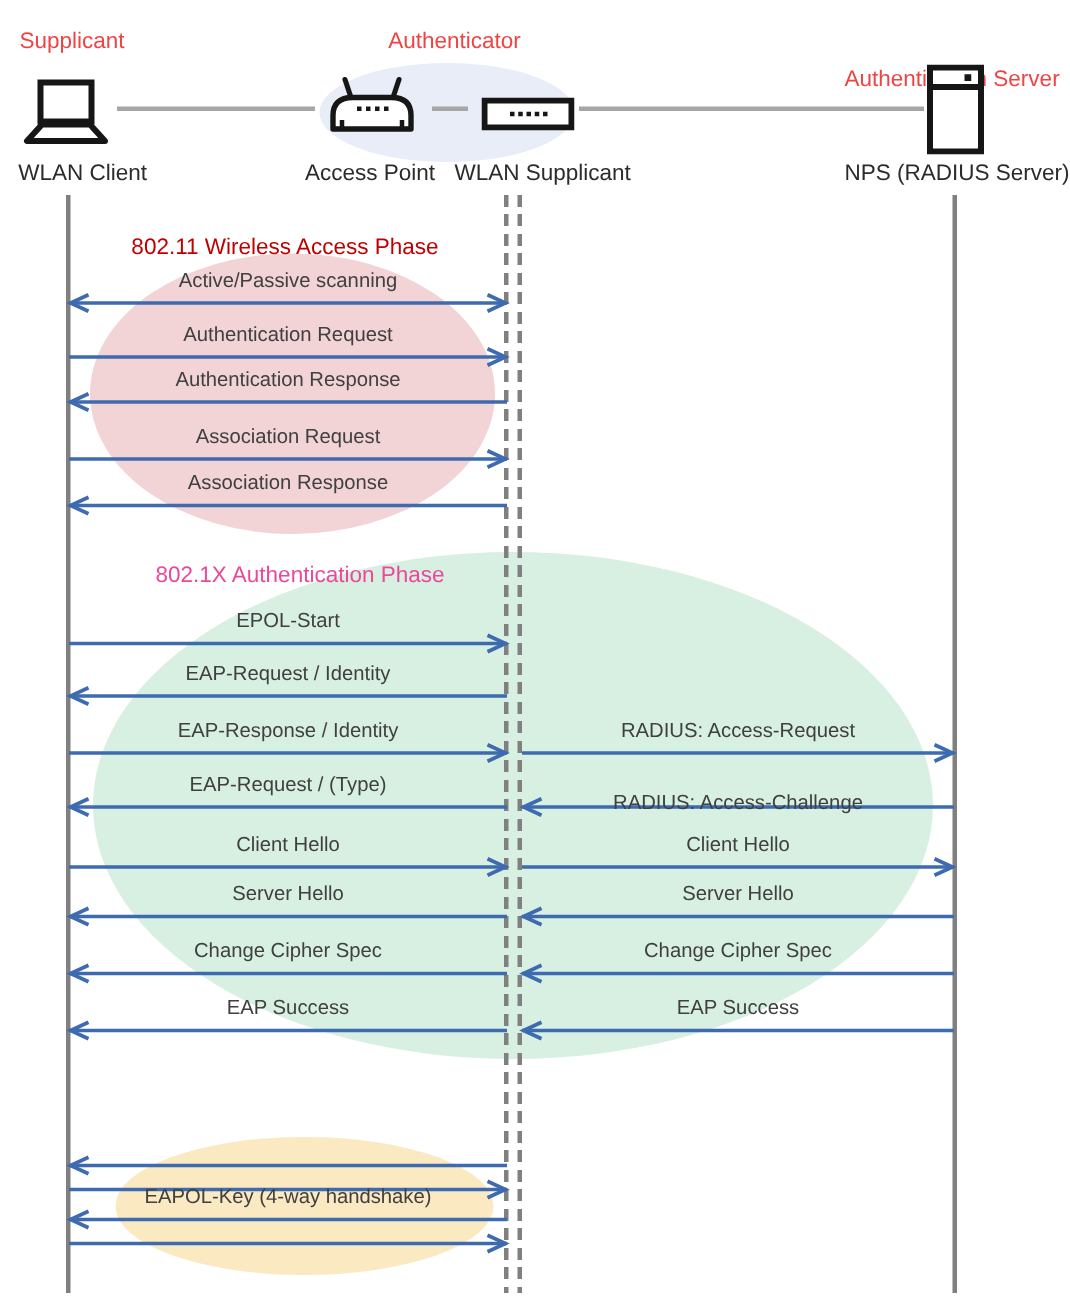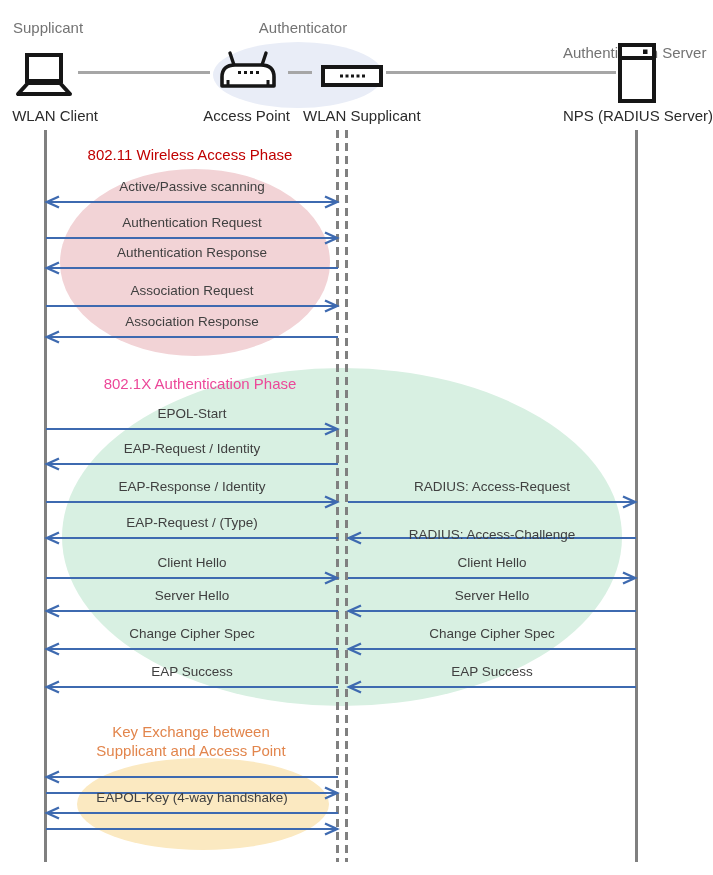--- a/index.html
+++ b/index.html
@@ -1,21 +1,21 @@
 <!DOCTYPE html>
 <html><head>
 <meta charset="utf-8">
 <style>
   html,body{margin:0;padding:0;background:#ffffff;}
   .diagram{
     position:relative;width:713px;height:875px;background:#ffffff;
     font-family:"Liberation Sans", sans-serif;color:#2b2b2b;overflow:hidden;
   }
   .abs{position:absolute;}
-  .role-label{font-size:15px;color:#737373;white-space:nowrap;}
+  .role-label{font-size:15px;color:#ef4444;white-space:nowrap;}
   .device-label{font-size:15px;color:#2b2b2b;white-space:nowrap;text-align:right;}
   .phase-title{font-size:15px;text-align:center;white-space:nowrap;font-weight:400;}
   .ellipse{border-radius:50%;z-index:1;}
   .lifeline{width:3px;top:130px;height:732px;z-index:2;}
   .lifeline.solid{background:#808080;}
   .lifeline.dashed{background:repeating-linear-gradient(to bottom,#808080 0 8px,transparent 8px 13px);}
   .connector{height:3px;background:#a6a6a6;top:71px;z-index:2;}
   .msg-label{
     position:absolute;font-size:13.5px;color:#404040;text-align:center;
     height:18px;line-height:16px;z-index:4;white-space:nowrap;
@@ -76,26 +76,22 @@
   <div class="abs device-label" style="left:4px;top:107px;width:94px;">WLAN Client</div>
   <div class="abs device-label" style="left:198px;top:107px;width:92px;">Access Point</div>
   <div class="abs device-label" style="left:303px;top:107px;width:114px;">WLAN Supplicant</div>
   <div class="abs device-label" style="left:563px;top:107px;width:144px;">NPS (RADIUS Server)</div>
 
   <div class="abs lifeline solid" style="left:44px;"></div>
   <div class="abs lifeline dashed" style="left:336px;"></div>
   <div class="abs lifeline dashed" style="left:345px;"></div>
   <div class="abs lifeline solid" style="left:635px;"></div>
 
-  <div class="abs phase-title title-layer" style="left: 60px; top: 146px; width: 260px; color: rgb(192, 0, 0);">802.11 Wireless Access Phase</div>
+  <div class="abs phase-title title-layer" style="left: 60px; top: 156px; width: 260px; color: rgb(192, 0, 0);">802.11 Wireless Access Phase</div>
   <div class="abs phase-title title-layer" style="left: 70px; top: 375px; width: 260px; color: #ec4899;">802.1X Authentication Phase</div>
-  <div class="abs phase-title title-layer" style="left: 60px; top: 722px; width: 262px; line-height: 19px; color: rgb(226, 133, 76);">
-    <div>Key Exchange between</div>
-    <div>Supplicant and Access Point</div>
-  </div>
 
   <div id="messages-layer">
       <svg width="292" height="16" style="position: absolute; left: 46px; top: 194px; overflow: visible; z-index: 3;">
         <line x1="0" y1="8" x2="292" y2="8" stroke="#3E6AB0" stroke-width="2.2"></line>
         <polyline points="279,2.5 291,8 279,13.5" fill="none" stroke="#3E6AB0" stroke-width="2.4"></polyline>
         <polyline points="13,2.5 1,8 13,13.5" fill="none" stroke="#3E6AB0" stroke-width="2.4"></polyline>
       </svg>
       <div class="msg-label" style="left: 46px; width: 292px; top: 179px;">Active/Passive scanning</div>
       <svg width="292" height="16" style="position: absolute; left: 46px; top: 230px; overflow: visible; z-index: 3;">
         <line x1="0" y1="8" x2="292" y2="8" stroke="#3E6AB0" stroke-width="2.2"></line>

